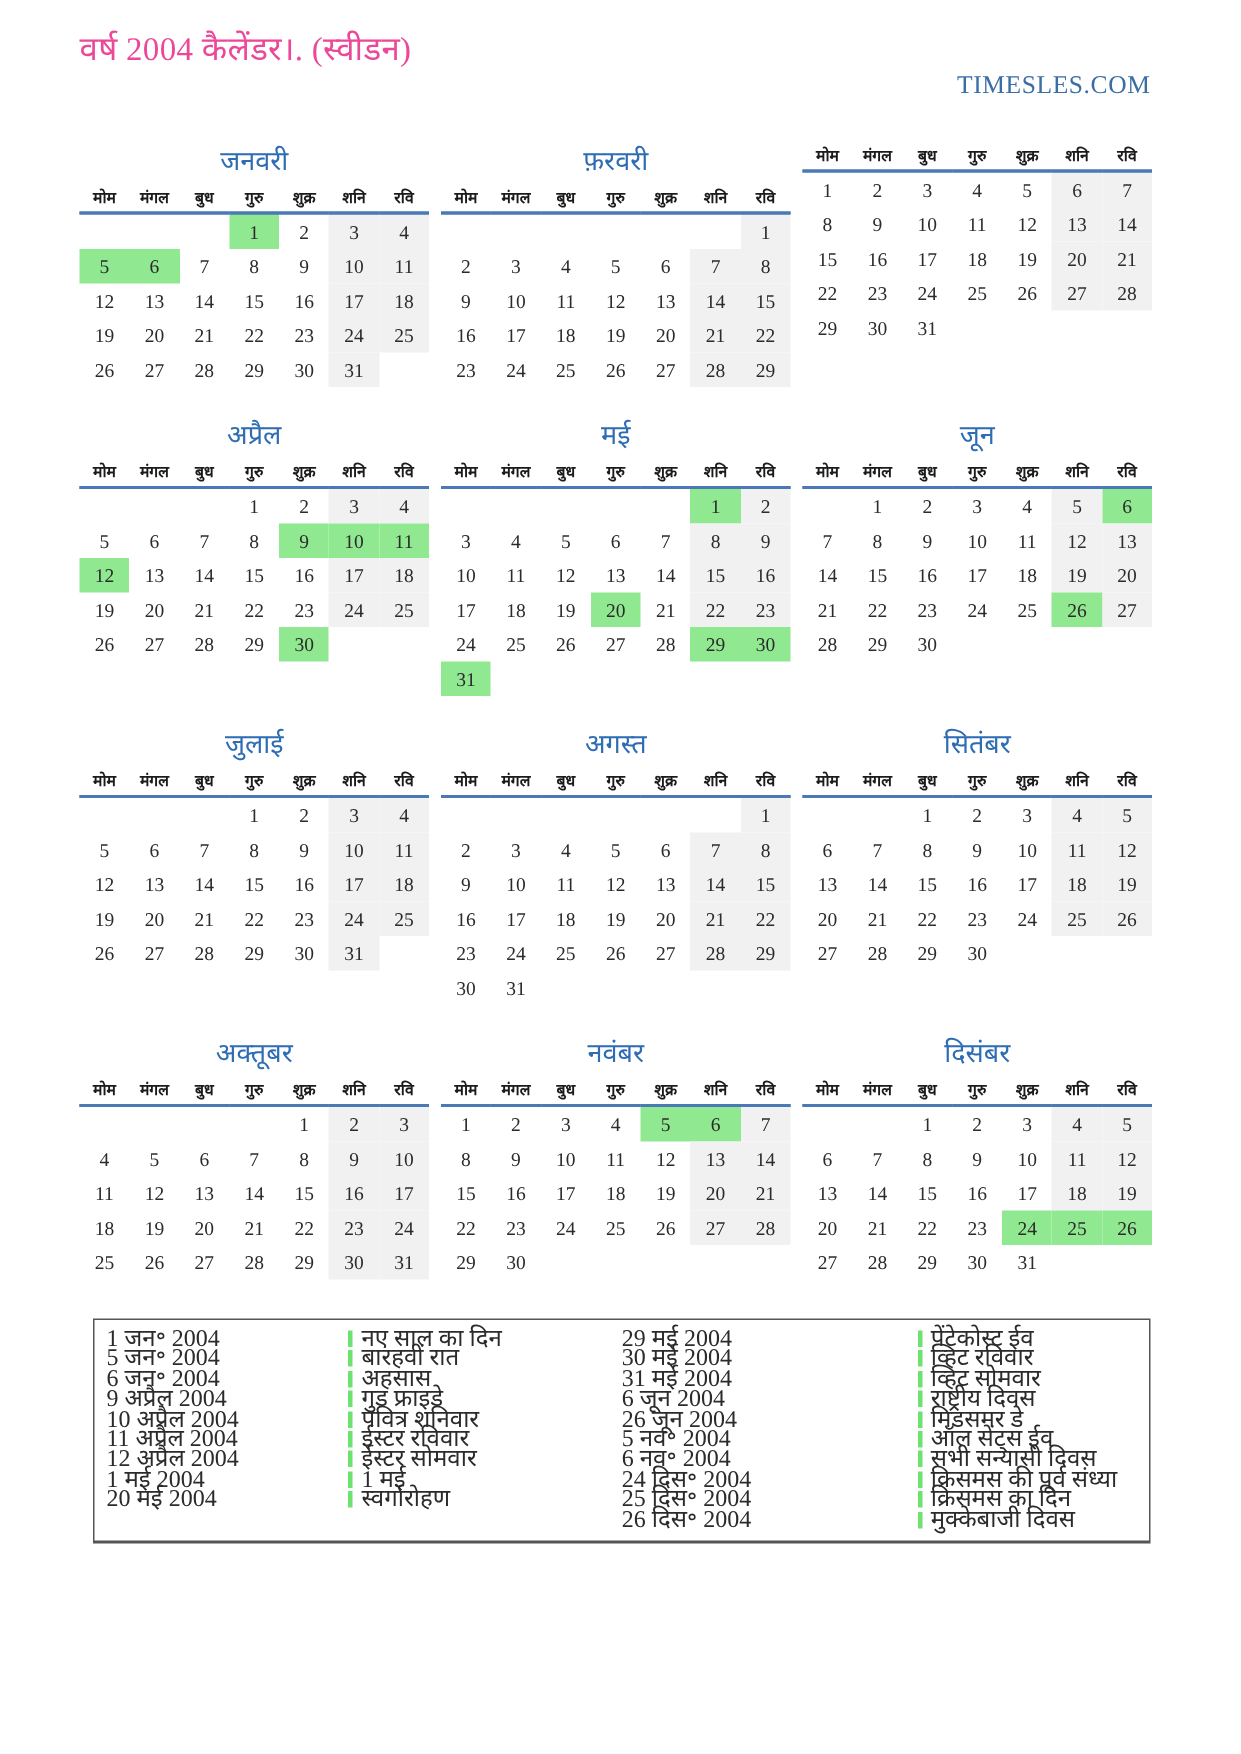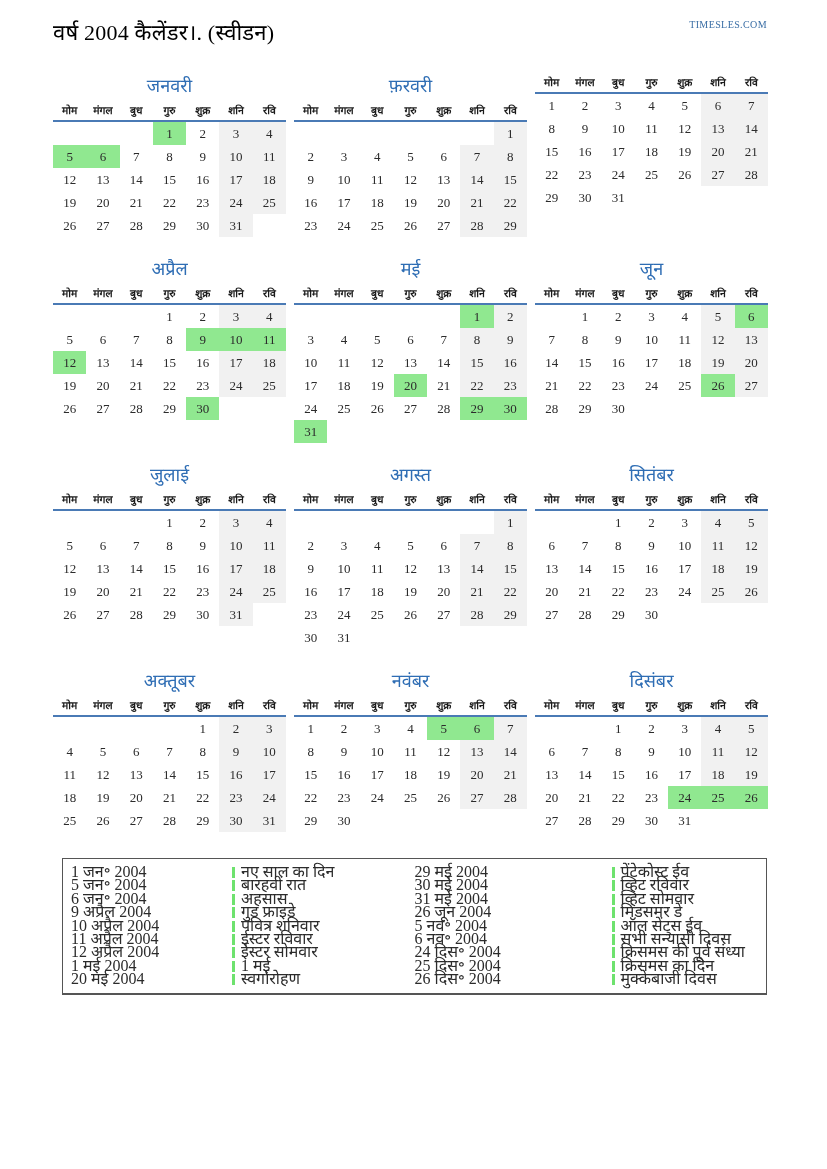--- a/index.html
+++ b/index.html
@@ -6,25 +6,26 @@
   body{
     width:827px;height:1169px;background:#ffffff;
     font-family:"Liberation Serif", serif;
     position:relative;overflow:hidden;
   }
   .header{
     display:flex;justify-content:space-between;align-items:flex-start;
     padding:16px 60px 0 53px;
   }
   .page-title{
-    margin:0;font-size:22px;font-weight:normal;color:#000000;letter-spacing:0.2px;
+    margin:0;font-size:22px;font-weight:normal;color:#ec4899;letter-spacing:0.2px;
   }
   .logo{
-    color:#3a6ea5;font-size:10px;letter-spacing:0.4px;text-decoration:none;
+    color:#3a6ea5;font-size:17px;letter-spacing:0.4px;text-decoration:none;
     padding-top:3px;
+    margin-top:28px;
   }
   .months{
     display:grid;
     grid-template-columns:repeat(3,233px);
     column-gap:8px;row-gap:19px;
     margin:27px 0 0 53px;
     align-items:start;
   }
   .month-title{
     text-align:center;color:#2e6db4;font-size:18px;margin:0 0 4px 0;
@@ -892,20 +893,24 @@
       </div>
       <div class="legend-row">
         <span class="legend-date">30 मई 2004</span>
         <span class="legend-name"><span class="legend-marker"></span>व्हिट रविवार</span>
       </div>
       <div class="legend-row">
         <span class="legend-date">31 मई 2004</span>
         <span class="legend-name"><span class="legend-marker"></span>व्हिट सोमवार</span>
       </div>
       <div class="legend-row">
+        <span class="legend-date">6 जून 2004</span>
+        <span class="legend-name"><span class="legend-marker"></span>राष्ट्रीय दिवस</span>
+      </div>
+      <div class="legend-row">
         <span class="legend-date">26 जून 2004</span>
         <span class="legend-name"><span class="legend-marker"></span>मिडसमर डे</span>
       </div>
       <div class="legend-row">
         <span class="legend-date">5 नव॰ 2004</span>
         <span class="legend-name"><span class="legend-marker"></span>ऑल सेंट्स ईव</span>
       </div>
       <div class="legend-row">
         <span class="legend-date">6 नव॰ 2004</span>
         <span class="legend-name"><span class="legend-marker"></span>सभी सन्यासी दिवस</span>

